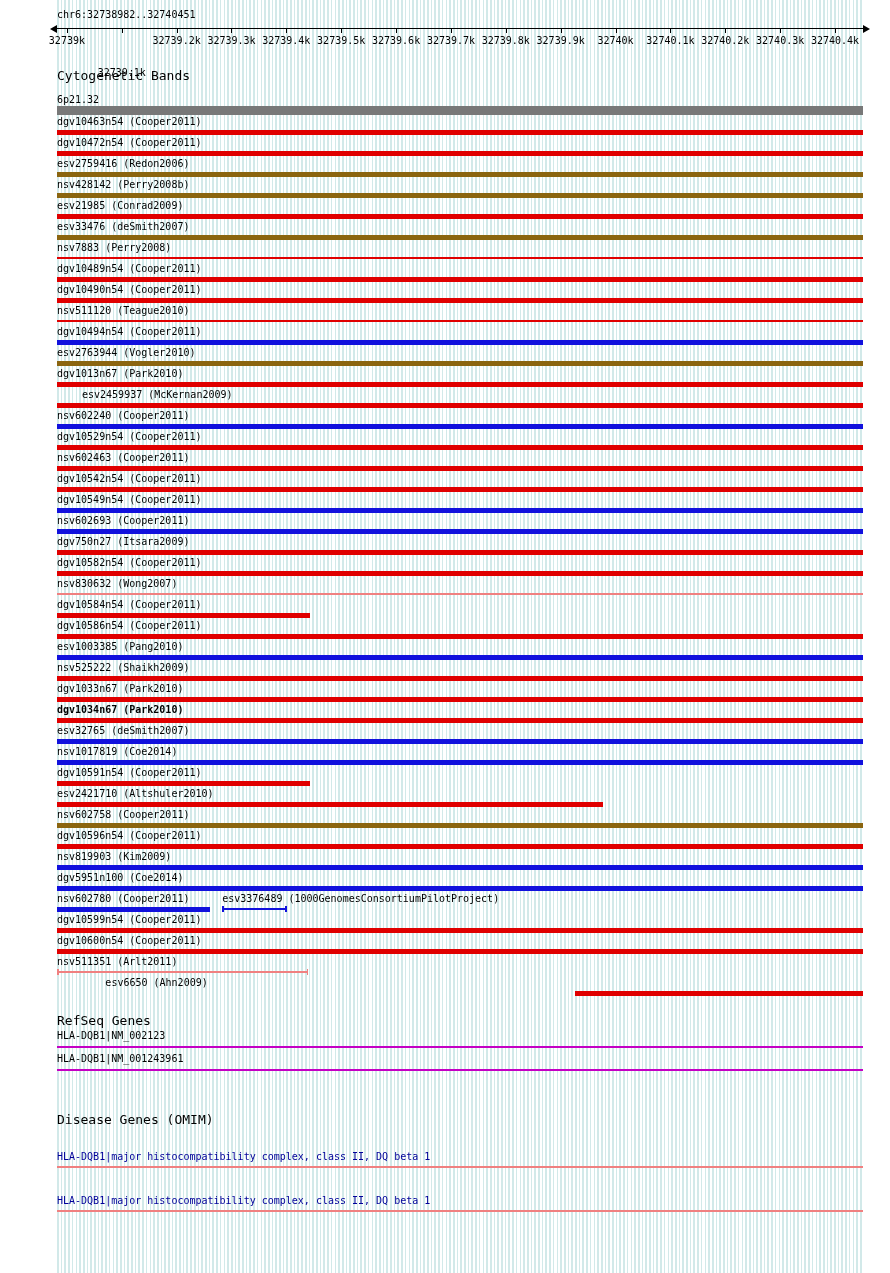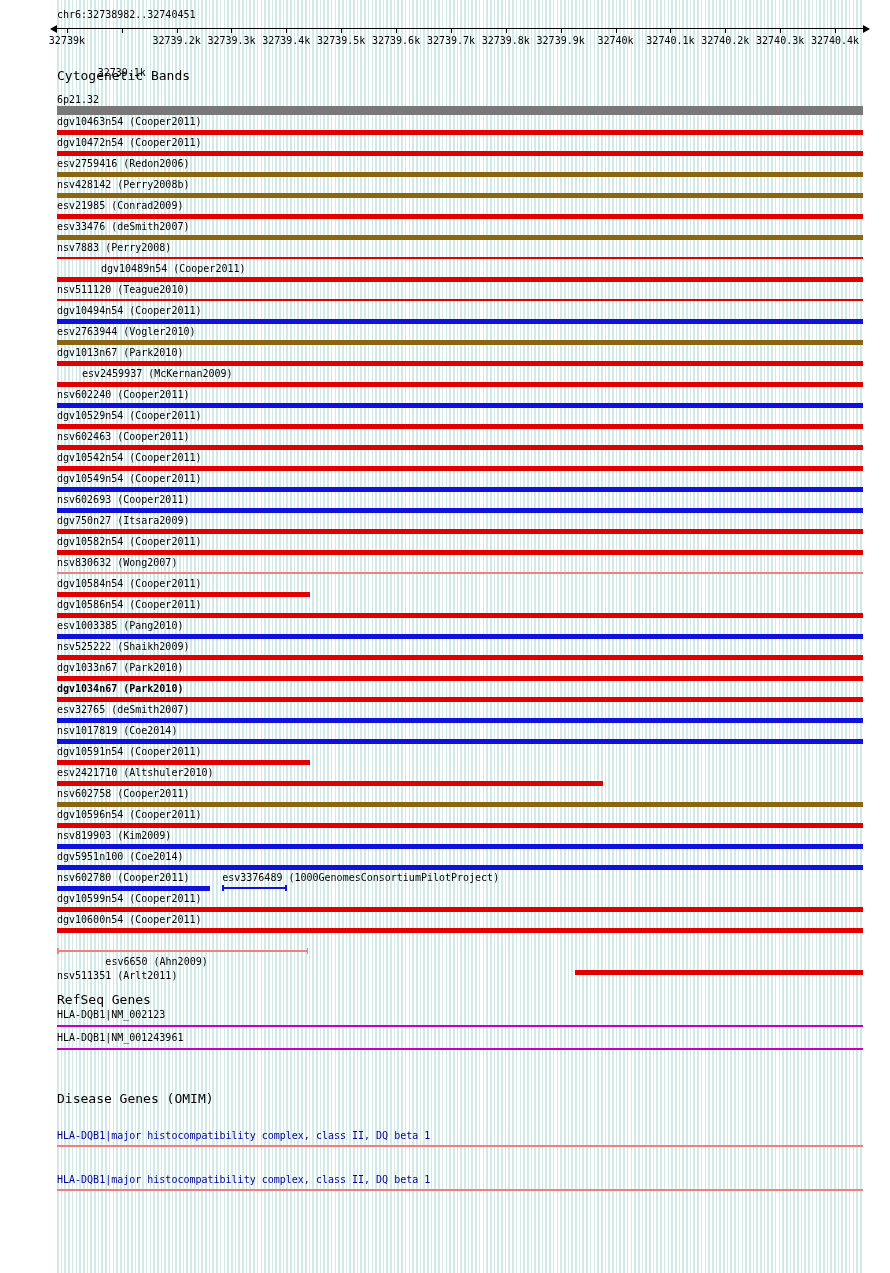--- a/index.html
+++ b/index.html
@@ -118,21 +118,25 @@
       </div>
       <div class="vrow">
         <div class="flabel" style="left: 0%;">esv33476 (deSmith2007)</div>
         <div class="fbar box" style="left: 0%; width: 100%; background: rgb(139, 101, 16);"></div>
       </div>
       <div class="vrow">
         <div class="flabel" style="left: 0%;">nsv7883 (Perry2008)</div>
         <div class="fbar line" style="left: 0%; width: 100%; background: rgb(224, 0, 0);"></div>
       </div>
       <div class="vrow">
-        <div class="flabel" style="left: 0%; padding-left: 44px;">dgv10489n54 (Cooper2011)</div>
+        <div class="flabel" style="left: 0%;">dgv10489n54 (Cooper2011)</div>
+        <div class="fbar box" style="left: 0%; width: 100%; background: rgb(224, 0, 0);"></div>
+      </div>
+      <div class="vrow">
+        <div class="flabel" style="left: 0%;">dgv10490n54 (Cooper2011)</div>
         <div class="fbar box" style="left: 0%; width: 100%; background: rgb(224, 0, 0);"></div>
       </div>
       <div class="vrow">
         <div class="flabel" style="left: 0%;">nsv511120 (Teague2010)</div>
         <div class="fbar line" style="left: 0%; width: 100%; background: rgb(224, 0, 0);"></div>
       </div>
       <div class="vrow">
         <div class="flabel" style="left: 0%;">dgv10494n54 (Cooper2011)</div>
         <div class="fbar box" style="left: 0%; width: 100%; background: rgb(17, 17, 221);"></div>
       </div>
@@ -252,21 +256,21 @@
       </div>
       <div class="vrow">
         <div class="flabel" style="left: 0%;">dgv10599n54 (Cooper2011)</div>
         <div class="fbar box" style="left: 0%; width: 100%; background: rgb(224, 0, 0);"></div>
       </div>
       <div class="vrow">
         <div class="flabel" style="left: 0%;">dgv10600n54 (Cooper2011)</div>
         <div class="fbar box" style="left: 0%; width: 100%; background: rgb(224, 0, 0);"></div>
       </div>
       <div class="vrow">
-        <div class="flabel" style="left: 0%; margin-top: 35px;">nsv511351 (Arlt2011)</div>
+        <div class="flabel" style="left: 0%;">nsv511351 (Arlt2011)</div>
         <div class="fbar bracket" style="left: 0%; width: 31.2%;">
           <div class="bracket-mid" style="background: rgb(240, 128, 128);"></div>
           <div class="bracket-cap" style="left: 0px; background: rgb(240, 128, 128);"></div>
           <div class="bracket-cap" style="right: 0px; background: rgb(240, 128, 128);"></div>
         </div>
       </div>
       <div class="vrow">
         <div class="flabel" style="left: 6%;">esv6650 (Ahn2009)</div>
         <div class="fbar box" style="left: 64.3%; width: 35.7%; background: rgb(224, 0, 0);"></div>
       </div>

